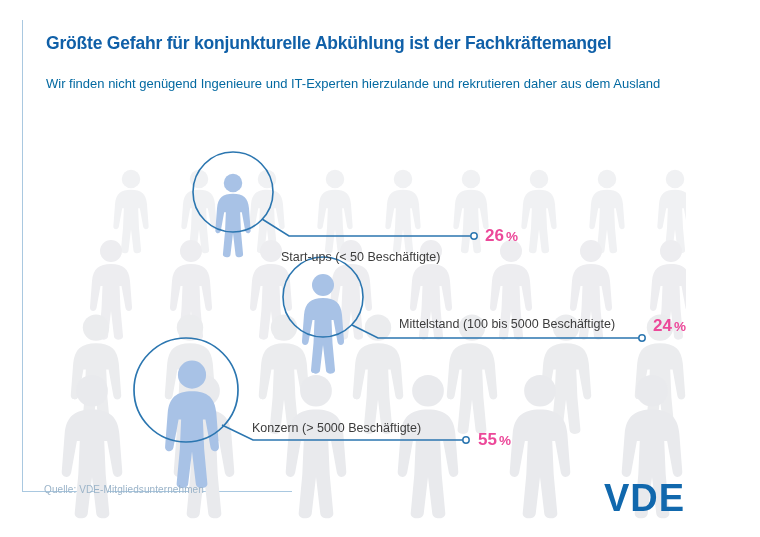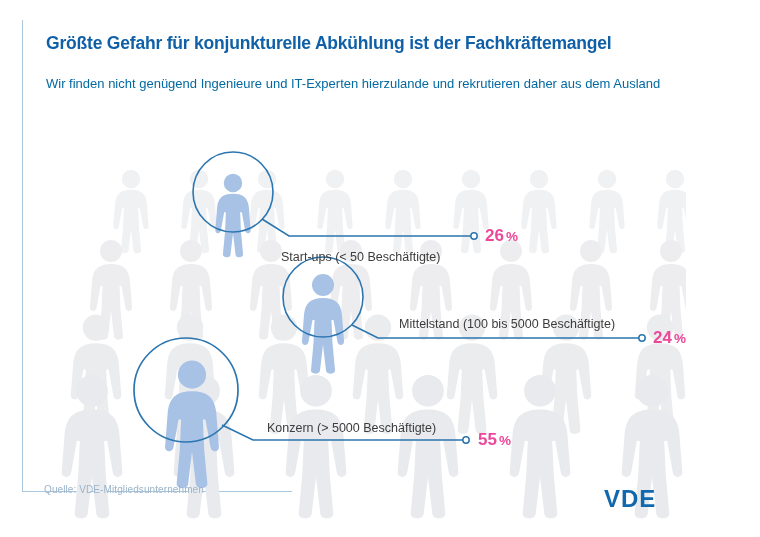--- a/index.html
+++ b/index.html
@@ -44,21 +44,21 @@
   }
   .callout-value .pct{font-size:13.5px;font-weight:bold;margin-left:2px;}
 
   
   .source{
     position:absolute;left:44px;top:484px;
     font-size:10px;color:#9bb4c9;letter-spacing:0.1px;
   }
   .logo{
     position:absolute;left:604px;top:482px;
-    font-size:24px;font-weight:bold;color:#1168ad;
+    font-size:38px;font-weight:bold;color:#1168ad;
     letter-spacing:1px;line-height:33px;
   }
   .logo-dash{position:absolute;left:700px;top:503px;width:22px;height:3px;background:#8cb4d6;}
 </style>
 </head>
 <body>
 
 <div id="stage">
 
   <div class="frame-left"></div>
@@ -159,27 +159,27 @@
 
   <div class="callout">
     <div class="callout-label" style="left:281px;top:229px;margin-top:21px;">Start-ups (&lt; 50 Beschäftigte)</div>
     <div class="callout-value" style="left:485px;top:226px;">
       <span>26</span><span class="pct">%</span>
     </div>
   </div>
 
   <div class="callout">
     <div class="callout-label" style="left:387px;top:317px;margin-left:12px;">Mittelstand (100 bis 5000 Beschäftigte)</div>
-    <div class="callout-value" style="left:653px;top:328px;">
+    <div class="callout-value" style="left:653px;top:316px;">
       <span>24</span><span class="pct">%</span>
     </div>
   </div>
 
   <div class="callout">
-    <div class="callout-label" style="left:267px;top:421px;">Konzern (&gt; 5000 Beschäftigte)</div>
+    <div class="callout-label" style="left:252px;top:421px;">Konzern (&gt; 5000 Beschäftigte)</div>
     <div class="callout-value" style="left:478px;top:430px;">
       <span>55</span><span class="pct">%</span>
     </div>
   </div>
 
   <div class="source">Quelle: VDE-Mitgliedsunternehmen</div>
   <div class="logo">VDE</div>
   <div class="logo-dash"></div>
 
 </div>

